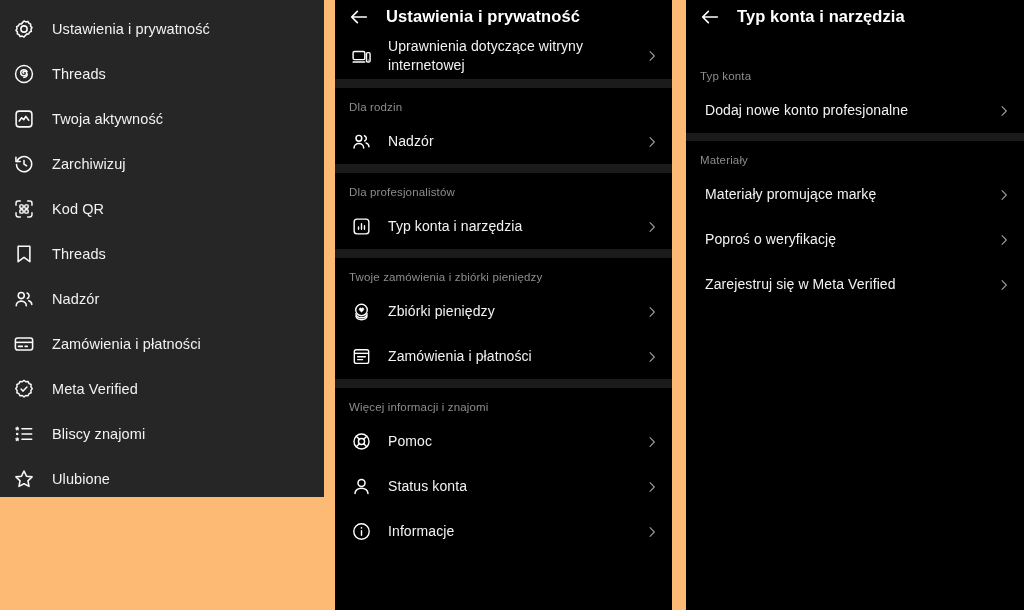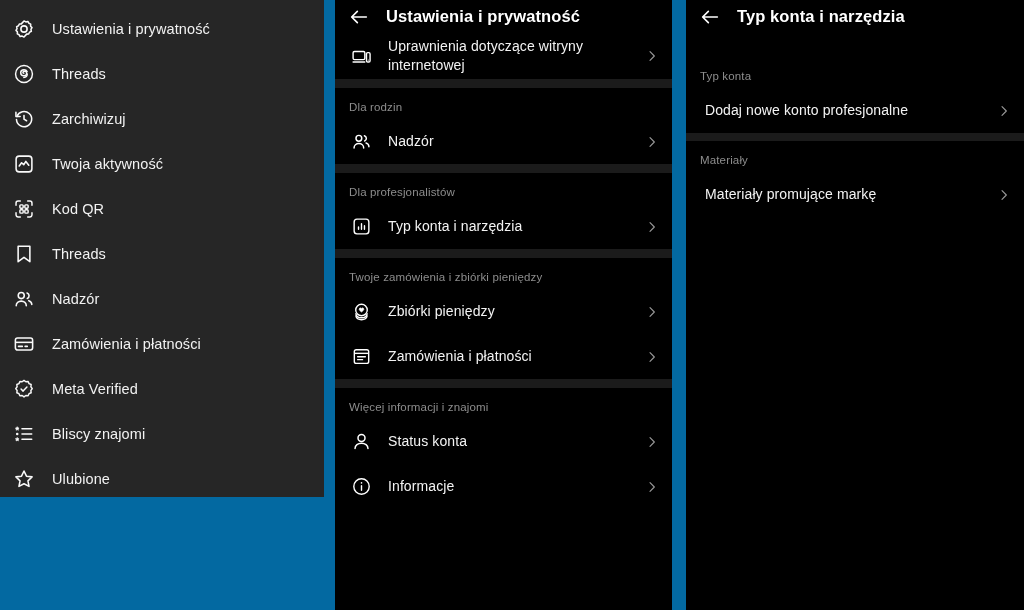--- a/index.html
+++ b/index.html
@@ -2,21 +2,21 @@
 <html><head>
 <meta charset="utf-8">
 <style>
   * { box-sizing: border-box; margin: 0; padding: 0; }
   html, body {
     width: 1024px; height: 610px;
     background: #ffffff;
     font-family: "Liberation Sans", sans-serif;
     overflow: hidden;
   }
-  .stage { position: relative; width: 1024px; height: 610px; background: #0369a1; }
+  .stage { position: relative; width: 1024px; height: 610px; background: #fdba74; }
 
   
   .panel1 {
     position: absolute; left: 0; top: 0; width: 324px; height: 497px;
     background: #262626;
     padding-top: 6px;
   }
   .menu-row {
     display: flex; align-items: center;
     height: 45px; padding-left: 9px;
@@ -107,36 +107,36 @@
           <path d="M15.4 9.4c-.6-1.3-1.9-2-3.4-2-2.2 0-3.6 1.4-3.6 3.3 0 2 1.4 3.3 3.4 3.3 1.8 0 3-1 3.1-2.6.1-1.5-1-2.4-2.4-2.4-1 0-1.7.5-1.7 1.2 0 .6.4 1 1 1" stroke-linecap="round" stroke-linejoin="round"></path>
           <path d="M15.5 12.1c0 2.3-1.5 3.7-3.7 3.7" stroke-linecap="round"></path>
         </svg>
       </span>
       <span class="menu-label">Threads</span>
     </div>
 
     <div class="menu-row">
       <span class="menu-ico">
         <svg width="22" height="22" viewBox="0 0 24 24" fill="none" stroke="currentColor" stroke-width="1.7">
+          <rect x="3.4" y="3.4" width="17.2" height="17.2" rx="3.4"></rect>
+          <path d="M6.8 14.2l2.6-3.6 2.3 2.2 2.3-3.6 3.2 4.2" stroke-linecap="round" stroke-linejoin="round"></path>
+        </svg>
+      </span>
+      <span class="menu-label">Twoja aktywność</span>
+    </div>
+
+    <div class="menu-row">
+      <span class="menu-ico">
+        <svg width="22" height="22" viewBox="0 0 24 24" fill="none" stroke="currentColor" stroke-width="1.7">
           <path d="M4.3 9.2A8.3 8.3 0 1 1 3.8 12.6" stroke-linecap="round"></path>
           <path d="M3.2 4.6v4.6h4.6" stroke-linecap="round" stroke-linejoin="round"></path>
           <path d="M12 8.1v4.1l2.8 1.7" stroke-linecap="round" stroke-linejoin="round"></path>
         </svg>
       </span>
       <span class="menu-label">Zarchiwizuj</span>
-    </div>
-
-    <div class="menu-row">
-      <span class="menu-ico">
-        <svg width="22" height="22" viewBox="0 0 24 24" fill="none" stroke="currentColor" stroke-width="1.7">
-          <rect x="3.4" y="3.4" width="17.2" height="17.2" rx="3.4"></rect>
-          <path d="M6.8 14.2l2.6-3.6 2.3 2.2 2.3-3.6 3.2 4.2" stroke-linecap="round" stroke-linejoin="round"></path>
-        </svg>
-      </span>
-      <span class="menu-label">Twoja aktywność</span>
     </div>
 
     <div class="menu-row">
       <span class="menu-ico">
         <svg width="22" height="22" viewBox="0 0 24 24" fill="none" stroke="currentColor" stroke-width="1.6">
           <path d="M3.3 8V5.6A2.3 2.3 0 0 1 5.6 3.3H8M16 3.3h2.4A2.3 2.3 0 0 1 20.7 5.6V8M20.7 16v2.4a2.3 2.3 0 0 1-2.3 2.3H16M8 20.7H5.6a2.3 2.3 0 0 1-2.3-2.3V16" stroke-linecap="round"></path>
           <rect x="7.5" y="7.5" width="3.6" height="3.6" rx="1"></rect>
           <rect x="12.9" y="7.5" width="3.6" height="3.6" rx="1"></rect>
           <rect x="7.5" y="12.9" width="3.6" height="3.6" rx="1"></rect>
           <rect x="12.9" y="12.9" width="3.6" height="3.6" rx="1"></rect>
@@ -309,20 +309,35 @@
           <path d="M8.6 4.4L16 12l-7.4 7.6" stroke-linecap="round" stroke-linejoin="round"></path>
         </svg>
       </span>
     </div>
 
     <div class="sep"></div>
 
     <div class="sec-title">Więcej informacji i znajomi</div>
     <div class="row">
       <span class="row-ico">
+        <svg width="21" height="21" viewBox="0 0 24 24" fill="none" stroke="currentColor" stroke-width="1.6">
+          <circle cx="12" cy="12" r="8.6"></circle>
+          <circle cx="12" cy="12" r="3.5"></circle>
+          <path d="M6 6l3.5 3.5M18 6l-3.5 3.5M6 18l3.5-3.5M18 18l-3.5-3.5" stroke-linecap="round"></path>
+        </svg>
+      </span>
+      <span class="row-label">Pomoc</span>
+      <span class="chev">
+        <svg width="14" height="14" viewBox="0 0 24 24" fill="none" stroke="currentColor" stroke-width="1.9">
+          <path d="M8.6 4.4L16 12l-7.4 7.6" stroke-linecap="round" stroke-linejoin="round"></path>
+        </svg>
+      </span>
+    </div>
+    <div class="row">
+      <span class="row-ico">
         <svg width="21" height="21" viewBox="0 0 24 24" fill="none" stroke="currentColor" stroke-width="1.7">
           <circle cx="12" cy="8" r="4"></circle>
           <path d="M4.6 20c0-3.6 3.3-6.1 7.4-6.1s7.4 2.5 7.4 6.1" stroke-linecap="round"></path>
         </svg>
       </span>
       <span class="row-label">Status konta</span>
       <span class="chev">
         <svg width="14" height="14" viewBox="0 0 24 24" fill="none" stroke="currentColor" stroke-width="1.9">
           <path d="M8.6 4.4L16 12l-7.4 7.6" stroke-linecap="round" stroke-linejoin="round"></path>
         </svg>
@@ -373,16 +388,32 @@
 
     <div class="sec-title">Materiały</div>
     <div class="row noicon">
       <span class="row-label">Materiały promujące markę</span>
       <span class="chev">
         <svg width="14" height="14" viewBox="0 0 24 24" fill="none" stroke="currentColor" stroke-width="1.9">
           <path d="M8.6 4.4L16 12l-7.4 7.6" stroke-linecap="round" stroke-linejoin="round"></path>
         </svg>
       </span>
     </div>
+    <div class="row noicon">
+      <span class="row-label">Poproś o weryfikację</span>
+      <span class="chev">
+        <svg width="14" height="14" viewBox="0 0 24 24" fill="none" stroke="currentColor" stroke-width="1.9">
+          <path d="M8.6 4.4L16 12l-7.4 7.6" stroke-linecap="round" stroke-linejoin="round"></path>
+        </svg>
+      </span>
+    </div>
+    <div class="row noicon">
+      <span class="row-label">Zarejestruj się w Meta Verified</span>
+      <span class="chev">
+        <svg width="14" height="14" viewBox="0 0 24 24" fill="none" stroke="currentColor" stroke-width="1.9">
+          <path d="M8.6 4.4L16 12l-7.4 7.6" stroke-linecap="round" stroke-linejoin="round"></path>
+        </svg>
+      </span>
+    </div>
 
   </div>
 
 </div>
 
 </body></html>

